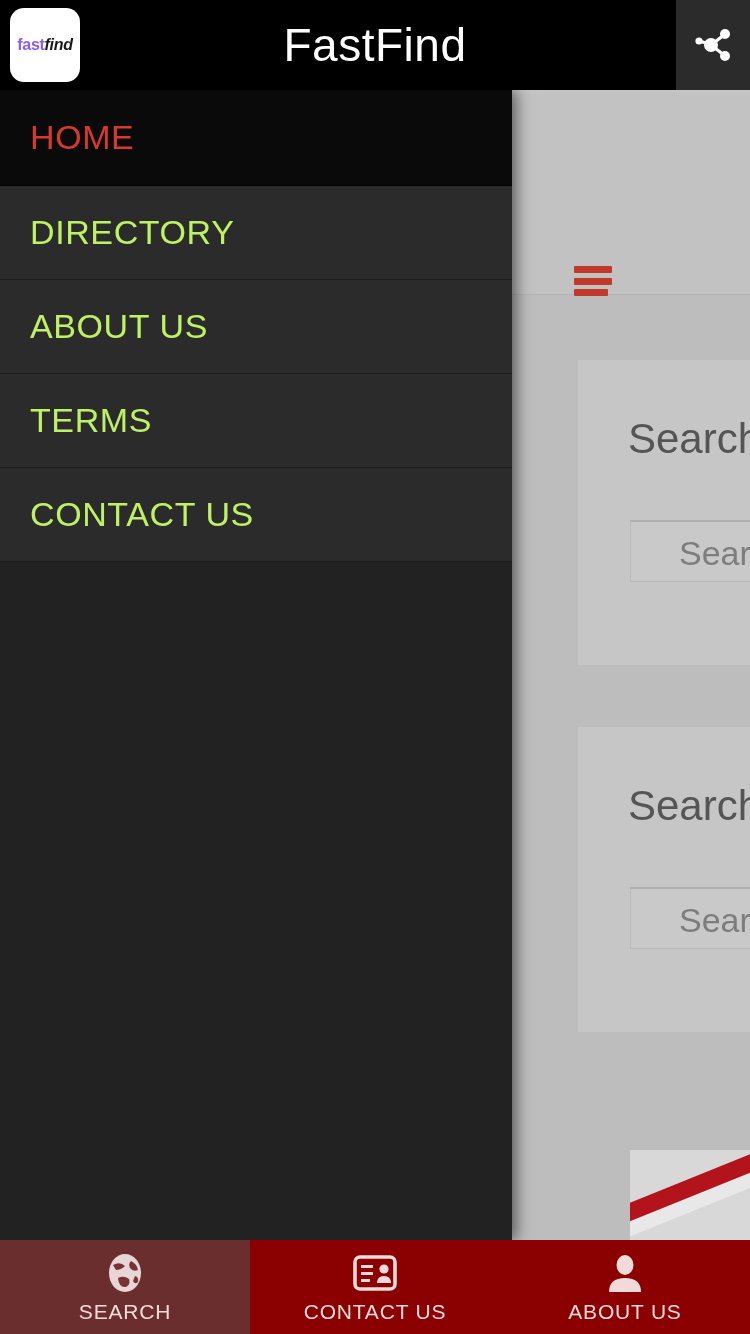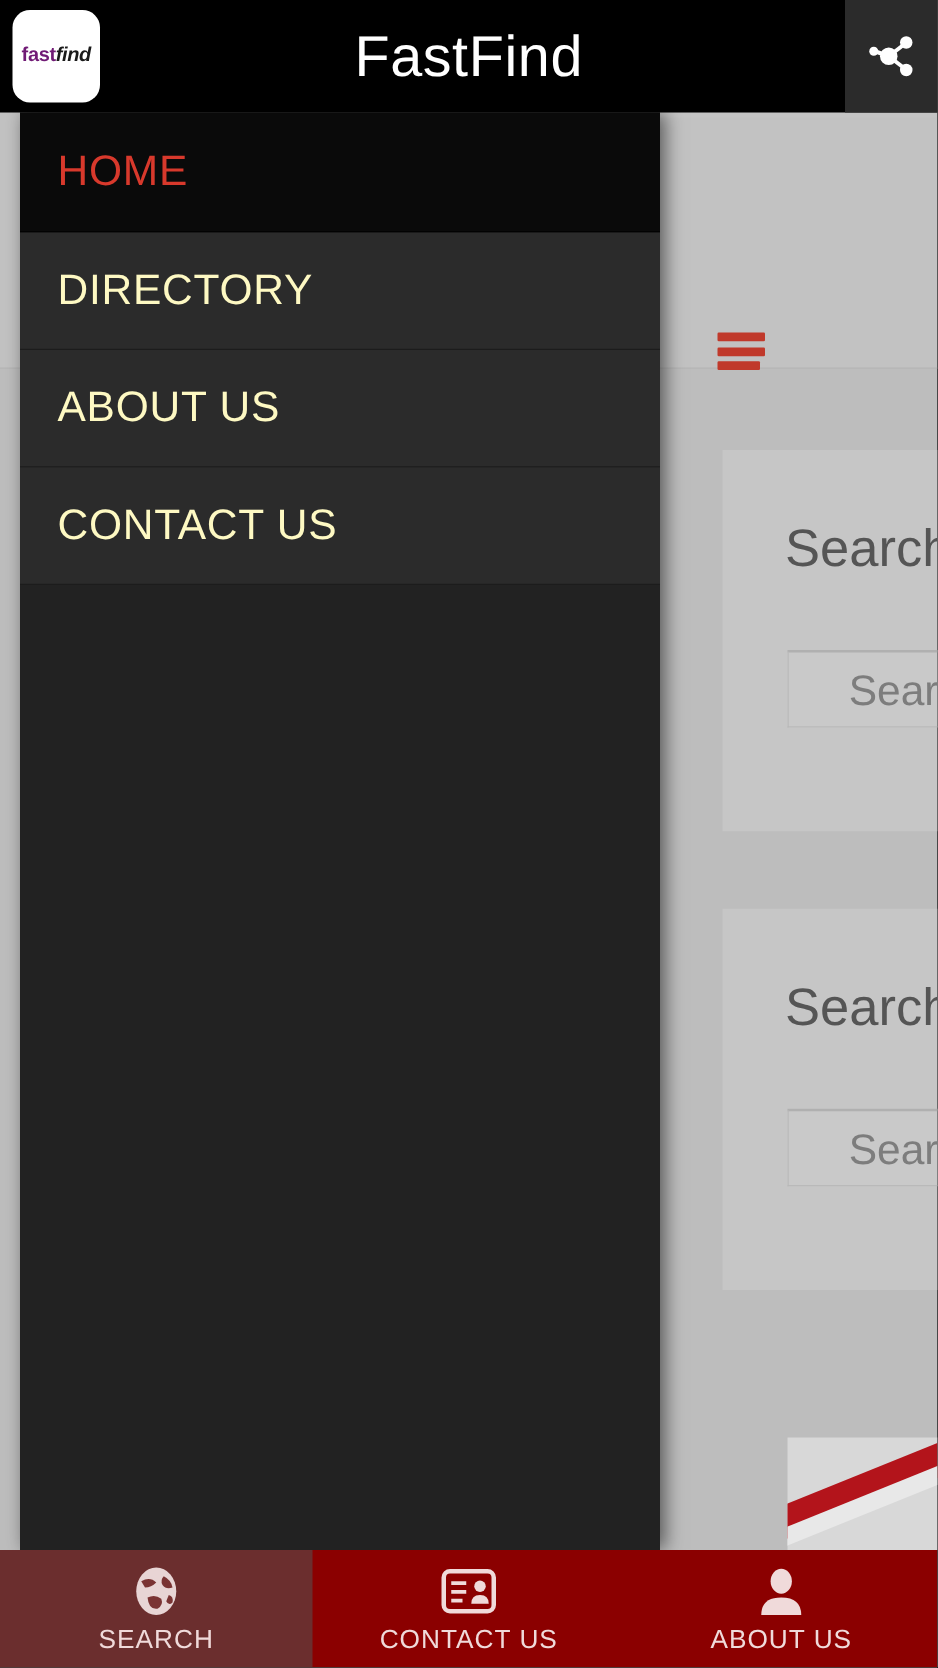--- a/index.html
+++ b/index.html
@@ -97,53 +97,53 @@
     width:70px; height:74px;
     background:#fff;
     border-radius:14px;
     display:flex; align-items:center; justify-content:center;
     overflow:hidden;
   }
   .logo-btn .logo-text {
     font-size:16px; font-weight:bold; letter-spacing:-0.3px;
     white-space:nowrap;
   }
-  .logo-btn .logo-text .a { color:#701a75; }
+  .logo-btn .logo-text .a { color:#8b5cf6; }
   .logo-btn .logo-text .b { color:#1a1a1a;font-style:italic; }
 
   .header-title {
     position:absolute; left:0; top:0; width:750px; height:90px;
     display:flex; align-items:center; justify-content:center;
     color:#fff; font-size:46px; font-weight:400;
     letter-spacing:0.5px;
     font-family:"Liberation Sans", sans-serif;
   }
 
   .share-btn {
     position:absolute; right:0; top:0;
     width:74px; height:90px;
     background:#2b2b2b;
     display:flex; align-items:center; justify-content:center;
     z-index:31;
   }
 
   
   .drawer {
-    position:absolute; left:16px; top:90px;
+    position:absolute; left:0; top:90px;
     width:512px; height:1150px;
     background:#222;
     z-index:20;
     box-shadow:4px 0 14px rgba(0,0,0,0.55);
   }
   .menu-item {
     position:relative;
     height:94px;
     display:flex; align-items:center;
     padding-left:30px;
-    color:#fef9c3;
+    color:#bef264;
     font-size:34px;
     font-weight:400;
     letter-spacing:0.6px;
     background:#2b2b2b;
     border-bottom:1px solid #1c1c1c;
     font-family:"Liberation Sans", sans-serif;
   }
   .menu-item.active {
     background:#0a0a0a;
     color:#d8392c;
@@ -215,20 +215,23 @@
 
   <nav class="drawer">
     <div class="menu-item active">
       <span>HOME</span>
     </div>
     <div class="menu-item">
       <span>DIRECTORY</span>
     </div>
     <div class="menu-item">
       <span>ABOUT US</span>
+    </div>
+    <div class="menu-item">
+      <span>TERMS</span>
     </div>
     <div class="menu-item">
       <span>CONTACT US</span>
     </div>
     <div class="drawer-filler"></div>
   </nav>
 
   <header class="header">
     <div class="header-title">FastFind</div>
 

